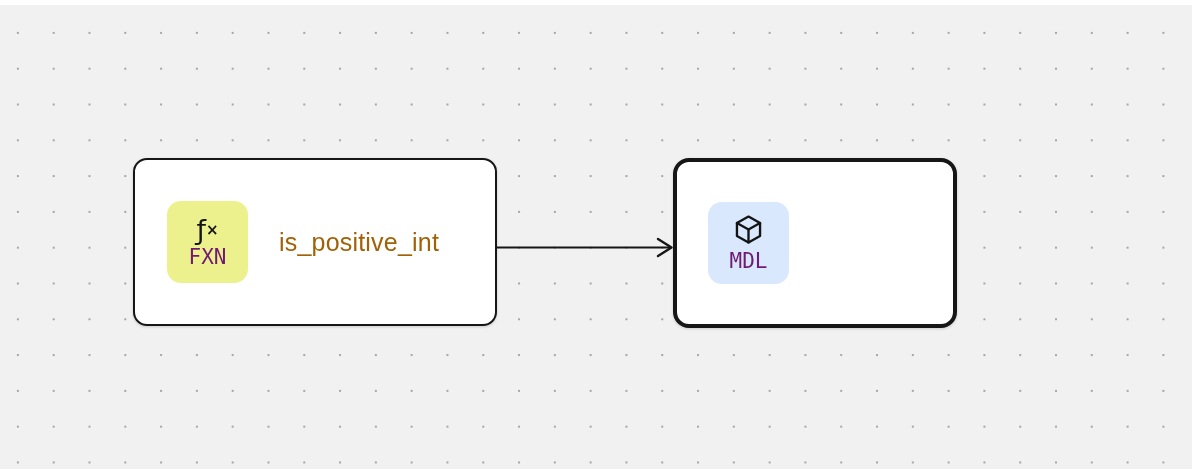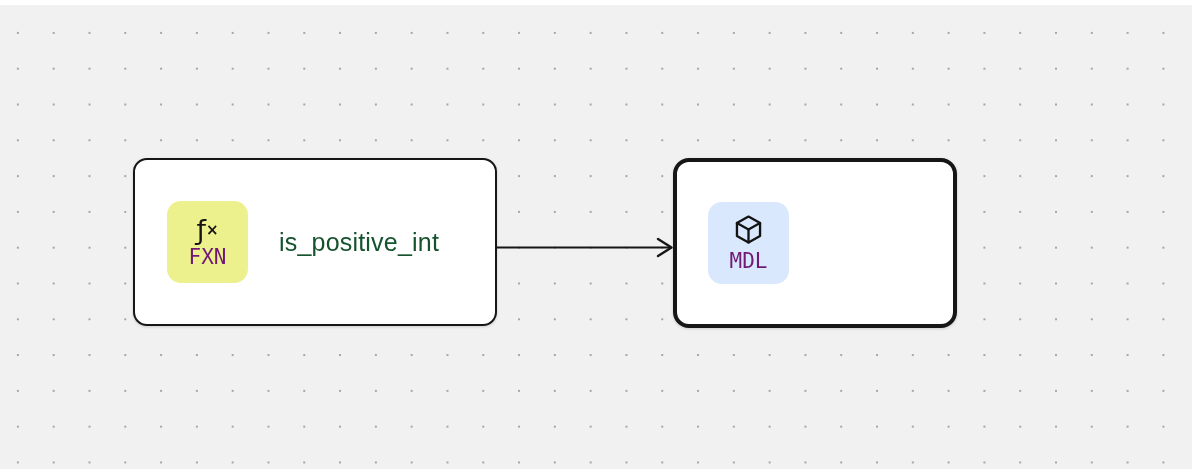--- a/index.html
+++ b/index.html
@@ -44,21 +44,21 @@
     font-family: "DejaVu Sans", sans-serif; font-size: 27px; font-weight: 500;
     color: #141414; line-height: 1;
   }
   .fx-sub {
     font-family: "DejaVu Sans", sans-serif; font-size: 15px; font-weight: 600;
     color: #141414; line-height: 1; margin-top: 2px;
   }
   .cube-wrap { line-height: 0; margin-bottom: 4px; }
 
   .node-label {
-    font-size: 25px; font-weight: 500; color: #14532d;
+    font-size: 25px; font-weight: 500; color: #a16207;
     letter-spacing: 0.2px; white-space: nowrap;
   }
 </style>
 </head>
 <body>
 
 <div class="canvas">
 
   <svg class="edge-layer" viewBox="0 0 1192 472" xmlns="http://www.w3.org/2000/svg" aria-hidden="true">
     <line x1="497" y1="247.5" x2="670" y2="247.5" stroke="#161616" stroke-width="2.2"></line>

